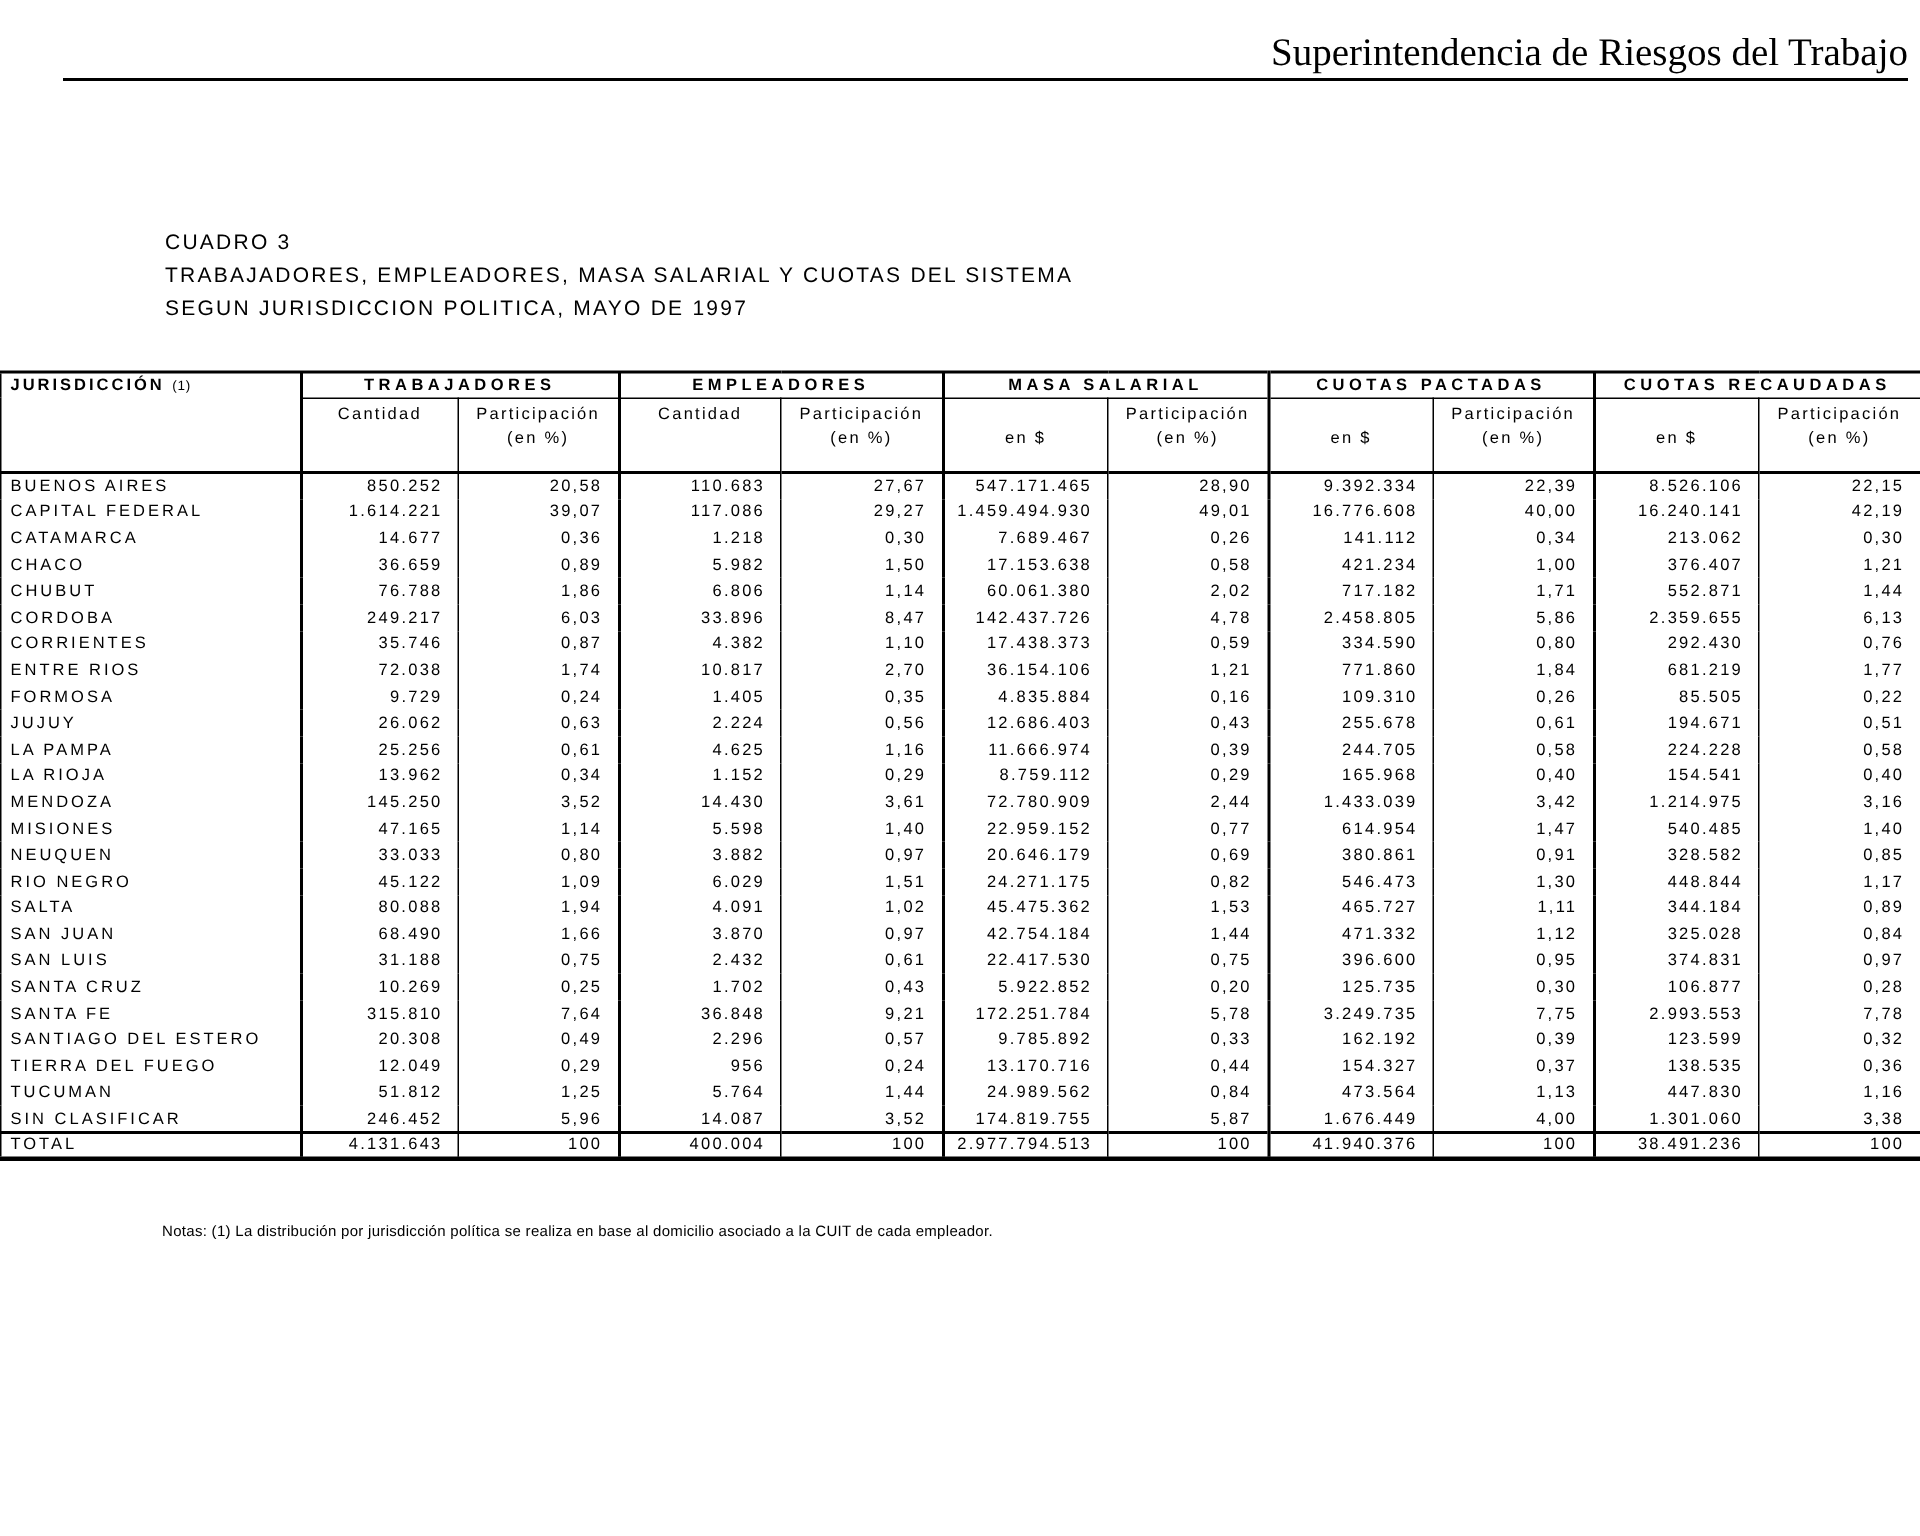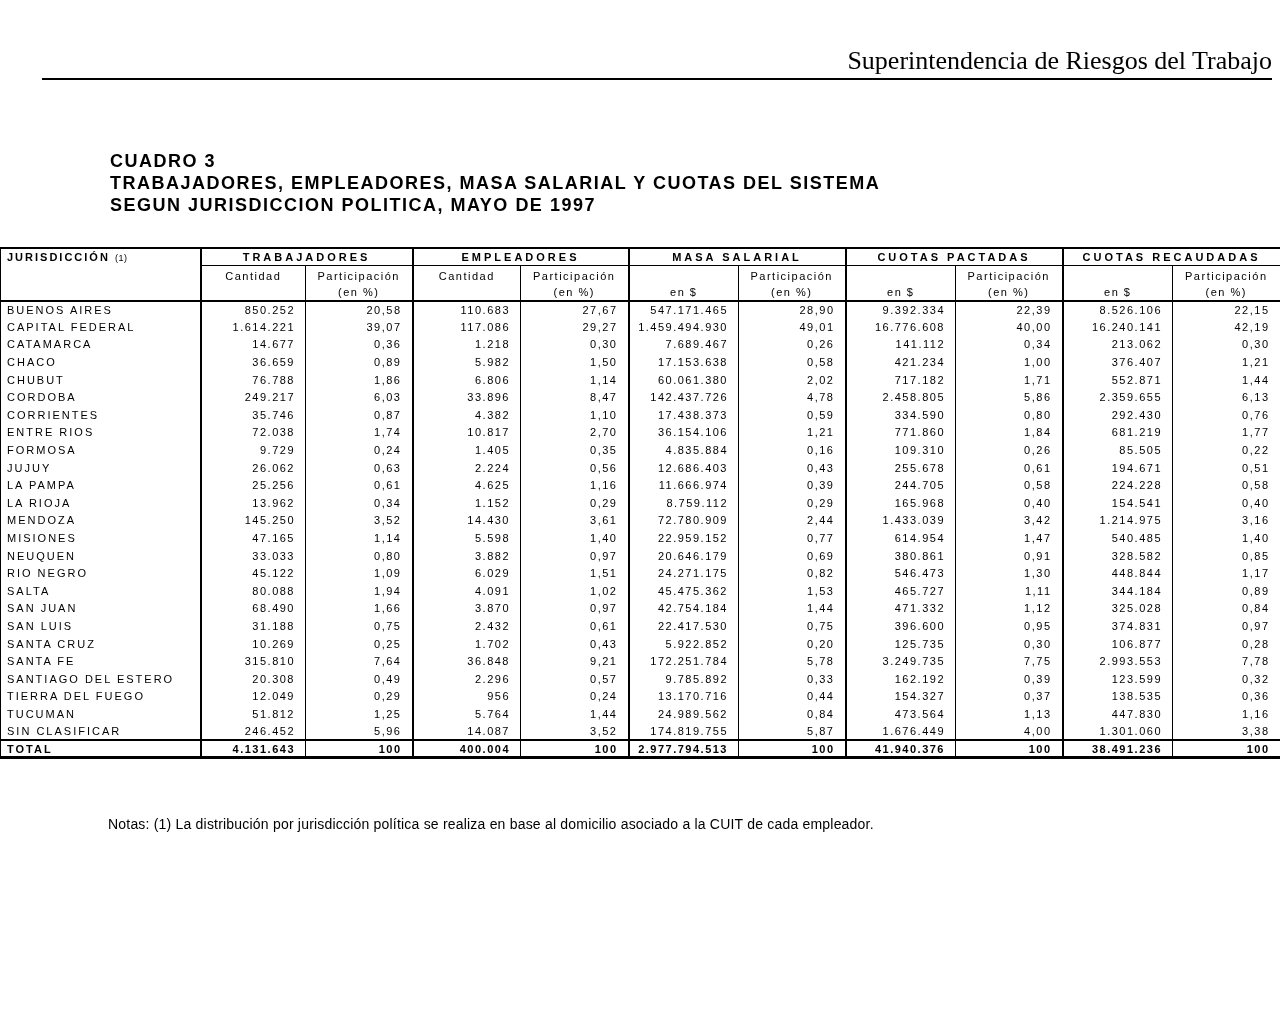--- a/index.html
+++ b/index.html
@@ -12,28 +12,28 @@
   .page { position: relative; width: 1280px; height: 1024px; background: #fff; overflow: hidden; }
 
   
   .letterhead {
     position: absolute; top: 20px; left: 42px; right: 8px;
     font-family: "Liberation Serif", serif;
     text-align: right;
   }
   .letterhead .line1 {
     font-size: 26px; line-height: 30px;
-    border-bottom: 2px solid #000; padding-bottom: 2px; margin-top: 26px;
+    border-bottom: 2px solid #000; padding-bottom: 2px;
   }
   .letterhead .line2 { font-size: 25px; line-height: 29px; padding-right: 24px; }
 
   
   .doc-title {
     position: absolute; left: 110px; top: 150px;
-    font-weight: bold; font-size: 18px; line-height: 22px; letter-spacing: 1.5px;
+    font-weight: normal; font-size: 14px; line-height: 22px; letter-spacing: 1.5px;
   }
 
   
   table.data-table {
     position: absolute; top: 247px; left: 0; width: 1280px;
     border-collapse: collapse; table-layout: fixed;
     font-size: 11px; color: #000;
     border-left: 1px solid #000;
     border-right: 2px solid #000;
     border-top: 2px solid #000;
@@ -52,37 +52,37 @@
   th.jur {
     text-align: left; vertical-align: top; padding: 2px 0 16px 6px;
     font-weight: bold; letter-spacing: 2px; font-size: 11px;
     border-bottom: 2px solid #000;
   }
   th.jur .ref { font-weight: normal; font-size: 9px; letter-spacing: 0.5px; }
   th.grp {
     text-align: center; font-weight: bold; letter-spacing: 3px;
     border-left: 2px solid #000; border-bottom: 1px solid #000;
   }
-  tr.sub-row { height: 35px; }
+  tr.sub-row { height: 50px; }
   th.sub { vertical-align: top; padding-top: 2px; letter-spacing: 1.5px; border-bottom: 2px solid #000; }
   th.sub .l1 { height: 17px; line-height: 16px; text-align: center; }
   th.sub .l2 { height: 15px; line-height: 15px; text-align: center; }
 
   .g-sep { border-left: 2px solid #000; }
   .s-sep { border-left: 1px solid #000; }
 
   tbody tr { height: 17.6px; }
   td.c-name { text-align: left; padding-left: 6px; letter-spacing: 2px; margin-left: 36px; }
   td.c-num  { text-align: right; padding-right: 10px; letter-spacing: 1.5px; }
-  tr.total td { border-top: 2px solid #000; font-weight: bold; }
+  tr.total td { border-top: 2px solid #000; font-weight: normal; }
 
   
   .footnote {
     position: absolute; left: 108px; top: 816px;
-    font-size: 14px; letter-spacing: 0.2px;
+    font-size: 10px; letter-spacing: 0.2px;
   }
 </style>
 </head>
 <body>
 
 <div class="page">
 
   <div class="letterhead">
     <div class="line1">Superintendencia de Riesgos del Trabajo</div>
   </div>

